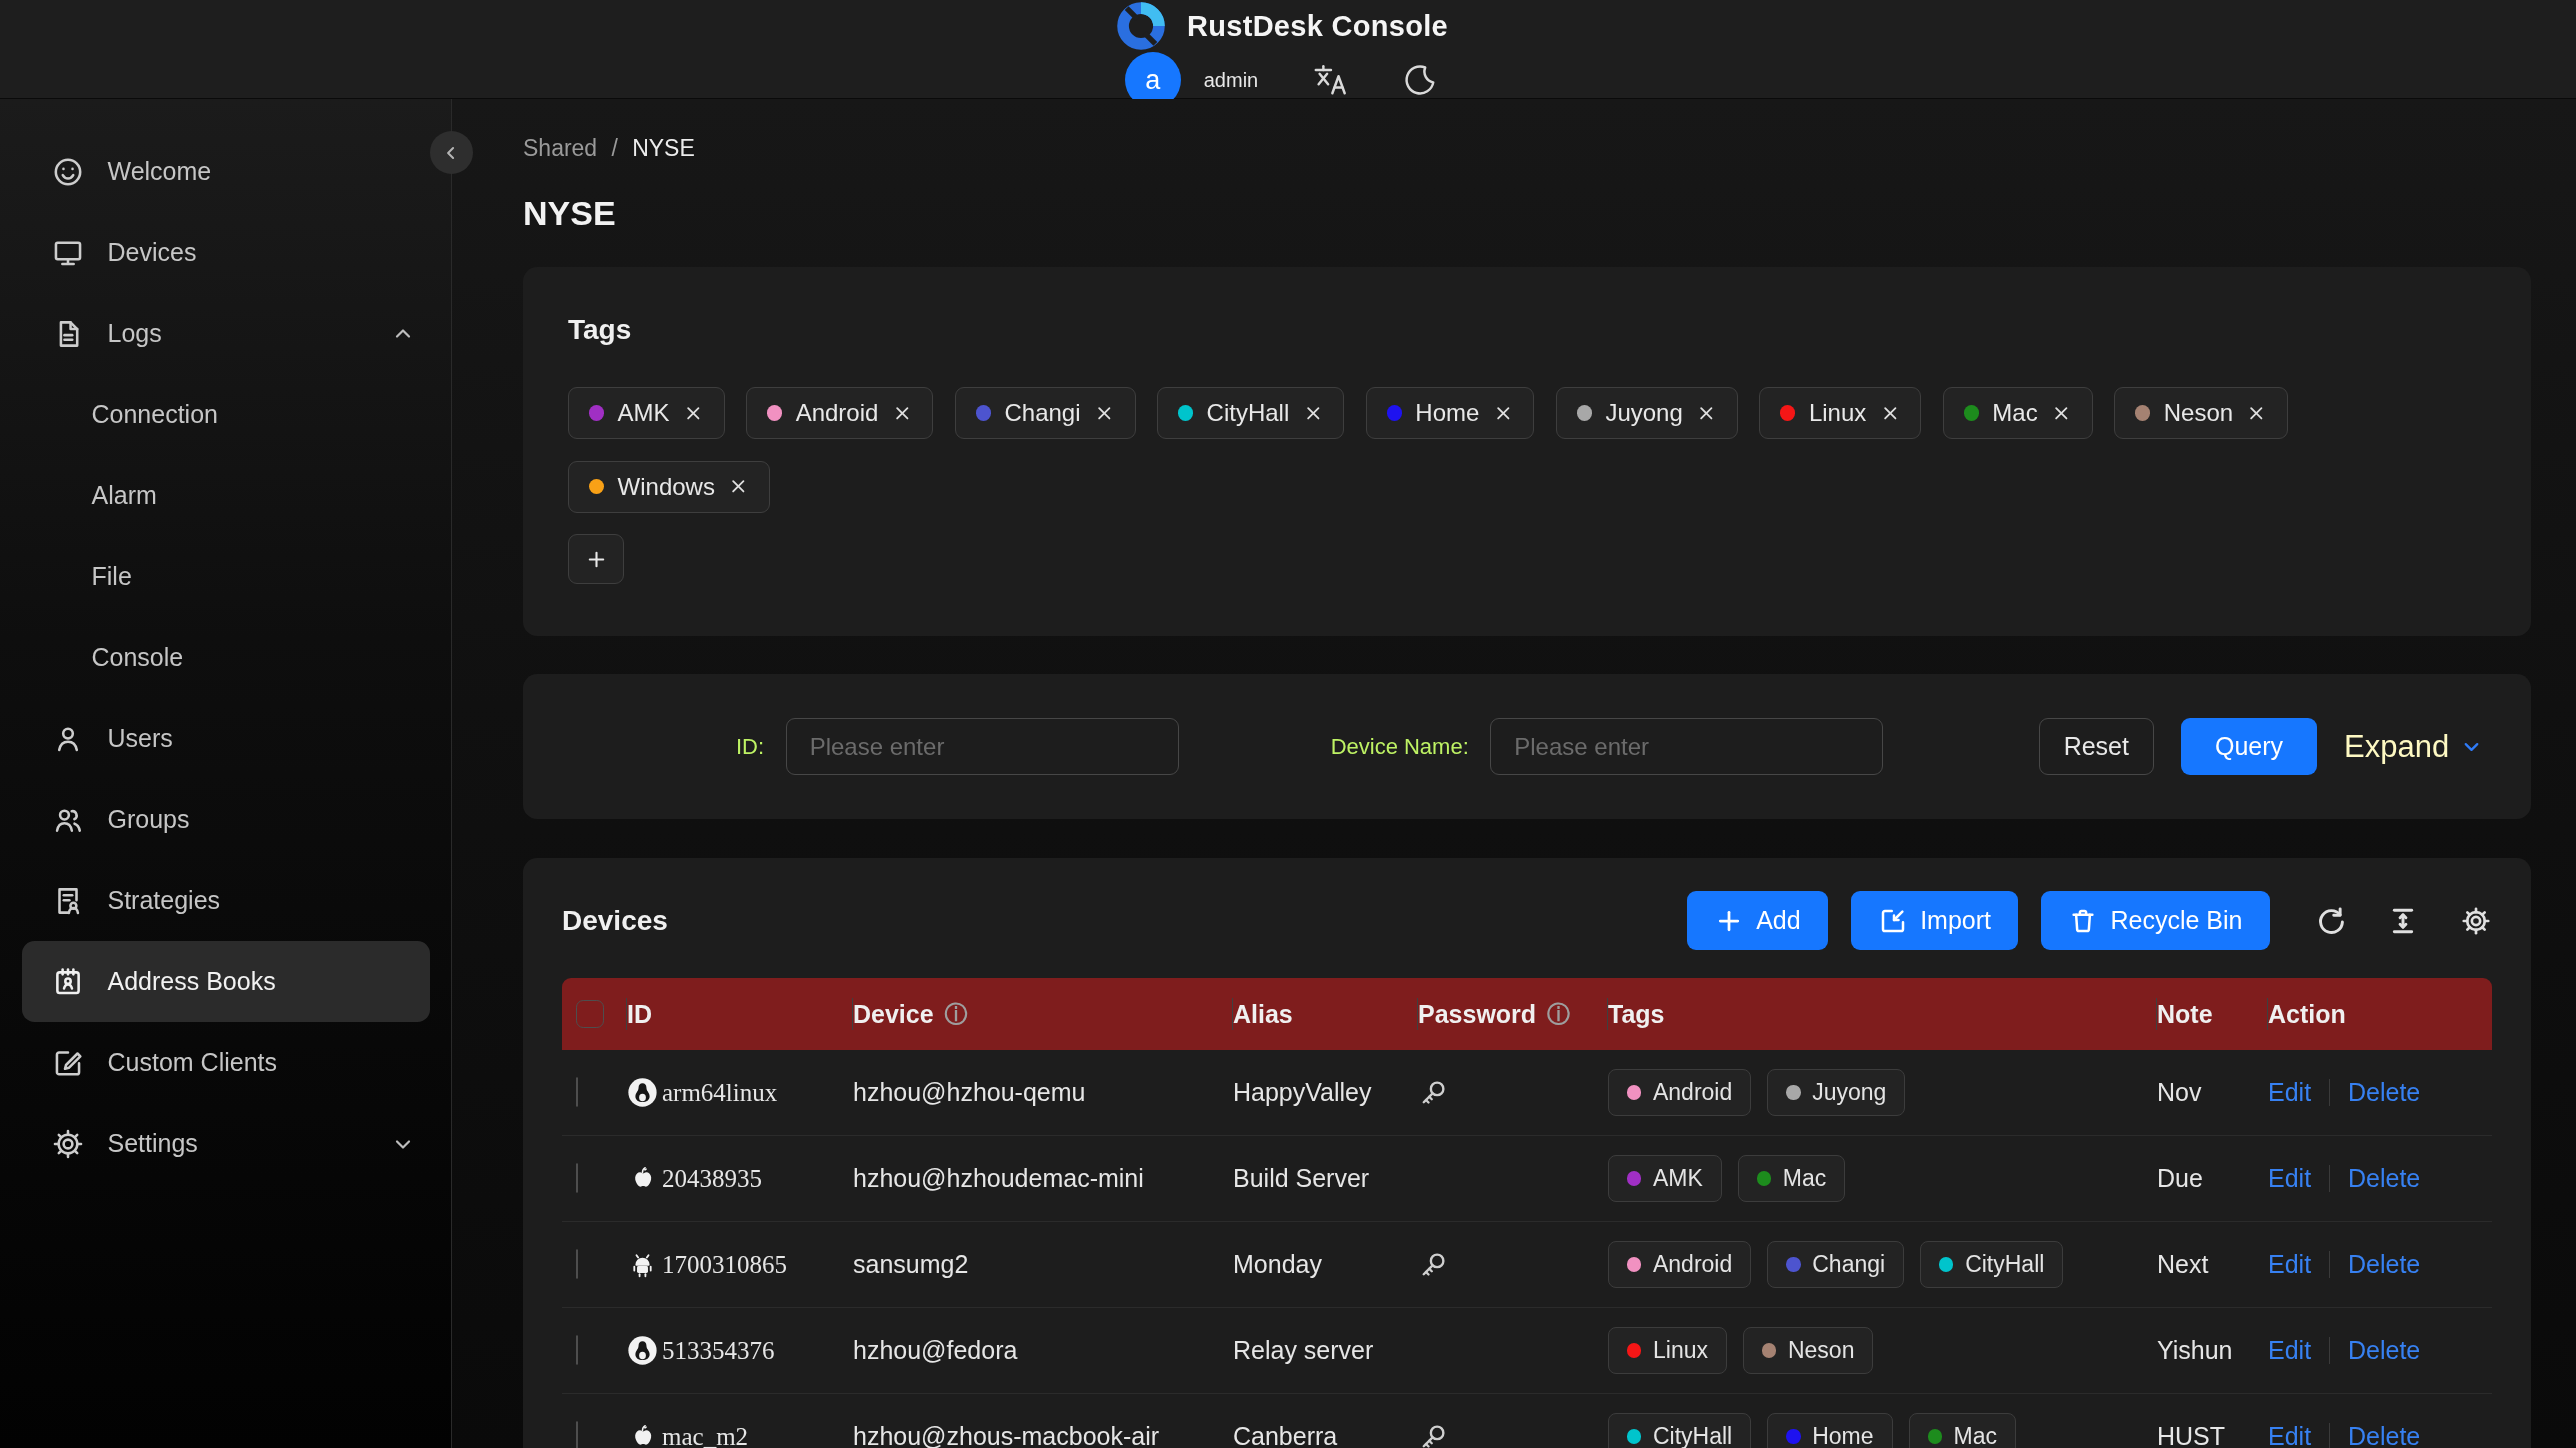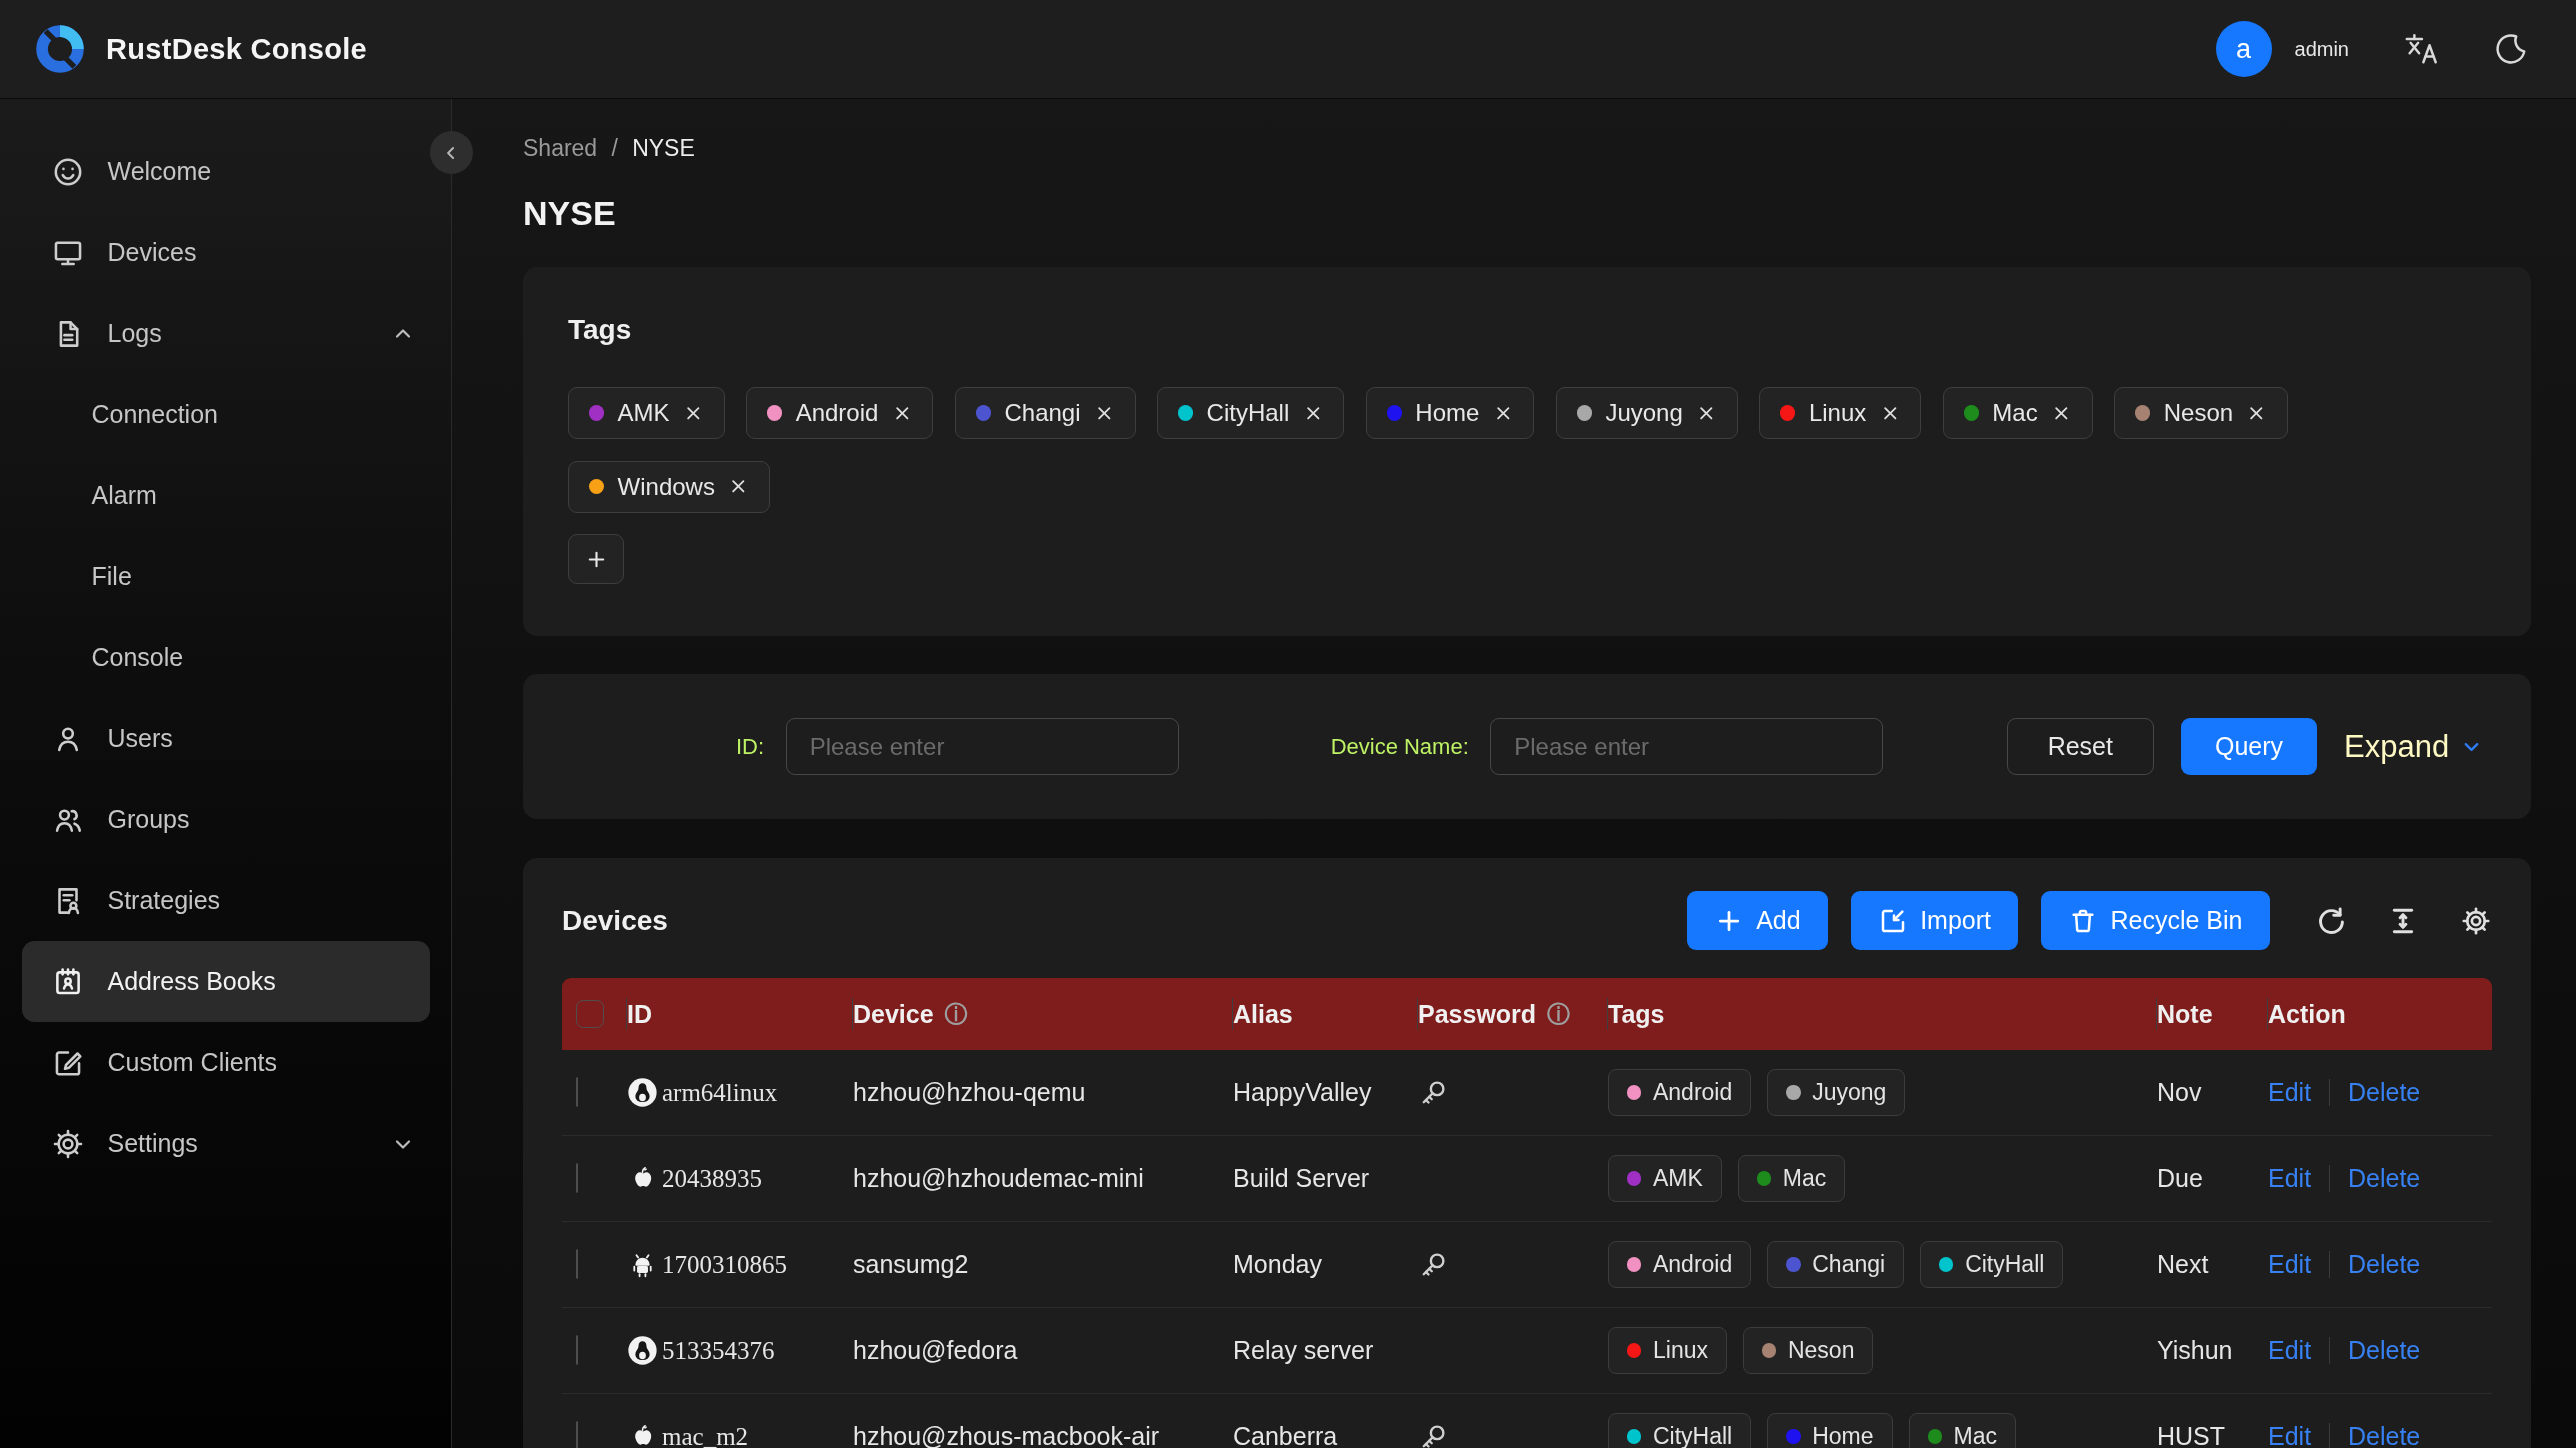--- a/index.html
+++ b/index.html
@@ -1,21 +1,21 @@
 <!DOCTYPE html>
 <html style="font-size:14.3px"><head>
 <meta charset="utf-8">
 <style>
   * { margin:0; padding:0; box-sizing:border-box; }
   html,body { width:2576px; height:1448px; background:#0c0c0c; overflow:hidden;
     font-family:"Liberation Sans","DejaVu Sans",sans-serif; color:#eaeaea; }
 
   
   .topbar { height:99px; background:#1e1e1e; display:flex; align-items:center;
-    justify-content:space-between; padding:0 47px 0 34px; border-bottom:0.9px solid #0a0a0a; }
+    justify-content:space-between; padding:0 47px 0 34px; border-bottom:0.9px solid #0a0a0a;flex-direction:column; }
   .brand { display:flex; align-items:center; gap:20px; }
   .logo svg { width:52px; height:52px; display:block; }
   .brand-title { font-size:29px; font-weight:700; color:#f5f5f5; letter-spacing:0.3px; }
   .topbar-right { display:flex; align-items:center; gap:54px; }
   .user { display:flex; align-items:center; gap:23px; cursor:pointer; }
   .avatar { width:56px; height:56px; border-radius:50%; background:#1677ff; color:#fff;
     display:flex; align-items:center; justify-content:center; font-size:27px; }
   .username { font-size:20px; color:#e8e8e8; }
   .icon-btn { cursor:pointer; display:flex; }
   .icon-btn svg { width:36px; height:36px; }
@@ -67,21 +67,21 @@
   .filter-group { display:flex; align-items:center; gap:21.5px; }
   .fg-id { margin-left:213px; }
   .fg-name { margin-left:152px; }
   .f-label { font-size:22px; color:#bef264; white-space:nowrap; }
   .text-input { width:393px; height:57px; background:transparent; border:0.9px solid #474747;
     border-radius:9px; padding:0 23px; font-size:24px; color:#eee; outline:none; }
   .text-input::placeholder { color:#6b6b6b; }
   .filter-actions { margin-left:auto; display:flex; align-items:center; gap:27px; }
   .btn { height:57px; border-radius:9px; font-size:25px; display:inline-flex; align-items:center;
     justify-content:center; cursor:pointer; font-family:inherit; }
-  .btn-ghost { background:transparent; border:0.9px solid #474747; color:#e8e8e8; padding:0 40px; }
+  .btn-ghost { background:transparent; border:0.9px solid #474747; color:#e8e8e8; padding:0 24px; }
   .btn-primary { background:#1677ff; border:none; color:#fff; padding:0 34px; }
   .expand-link { color:#fef9c3; font-size:31px; display:flex; align-items:center; gap:10.8px; cursor:pointer; }
   .expand-link svg { width:23px; height:23px; }
 
   
   .devices-card { margin-top:39px; padding:0 39px 38px; }
   .devices-head { height:120px; display:flex; align-items:center; justify-content:space-between; padding-top:5.4px; }
   .toolbar { display:flex; align-items:center; gap:23px; }
   .btn-tool { height:59px; padding:0 27px; gap:12.5px; }
   .btn-tool svg { width:30px; height:30px; }

